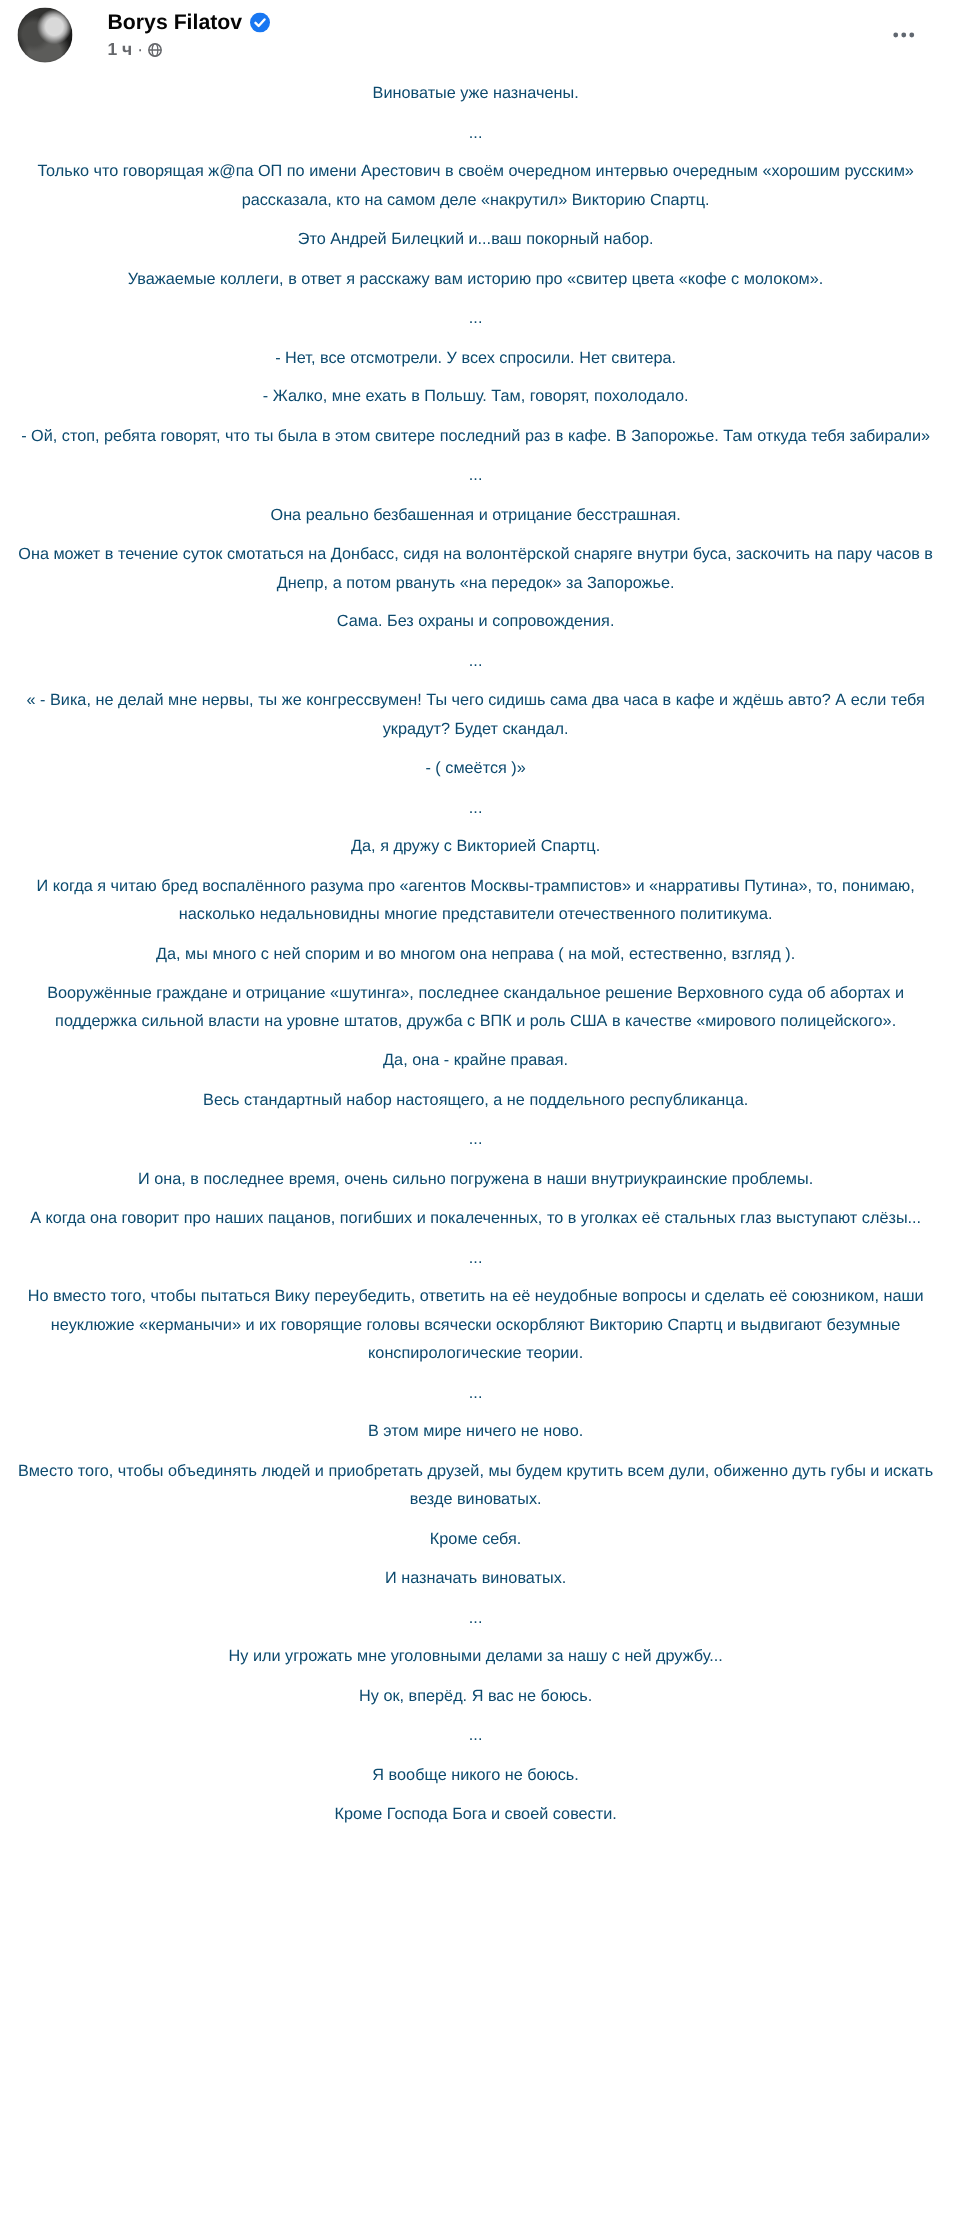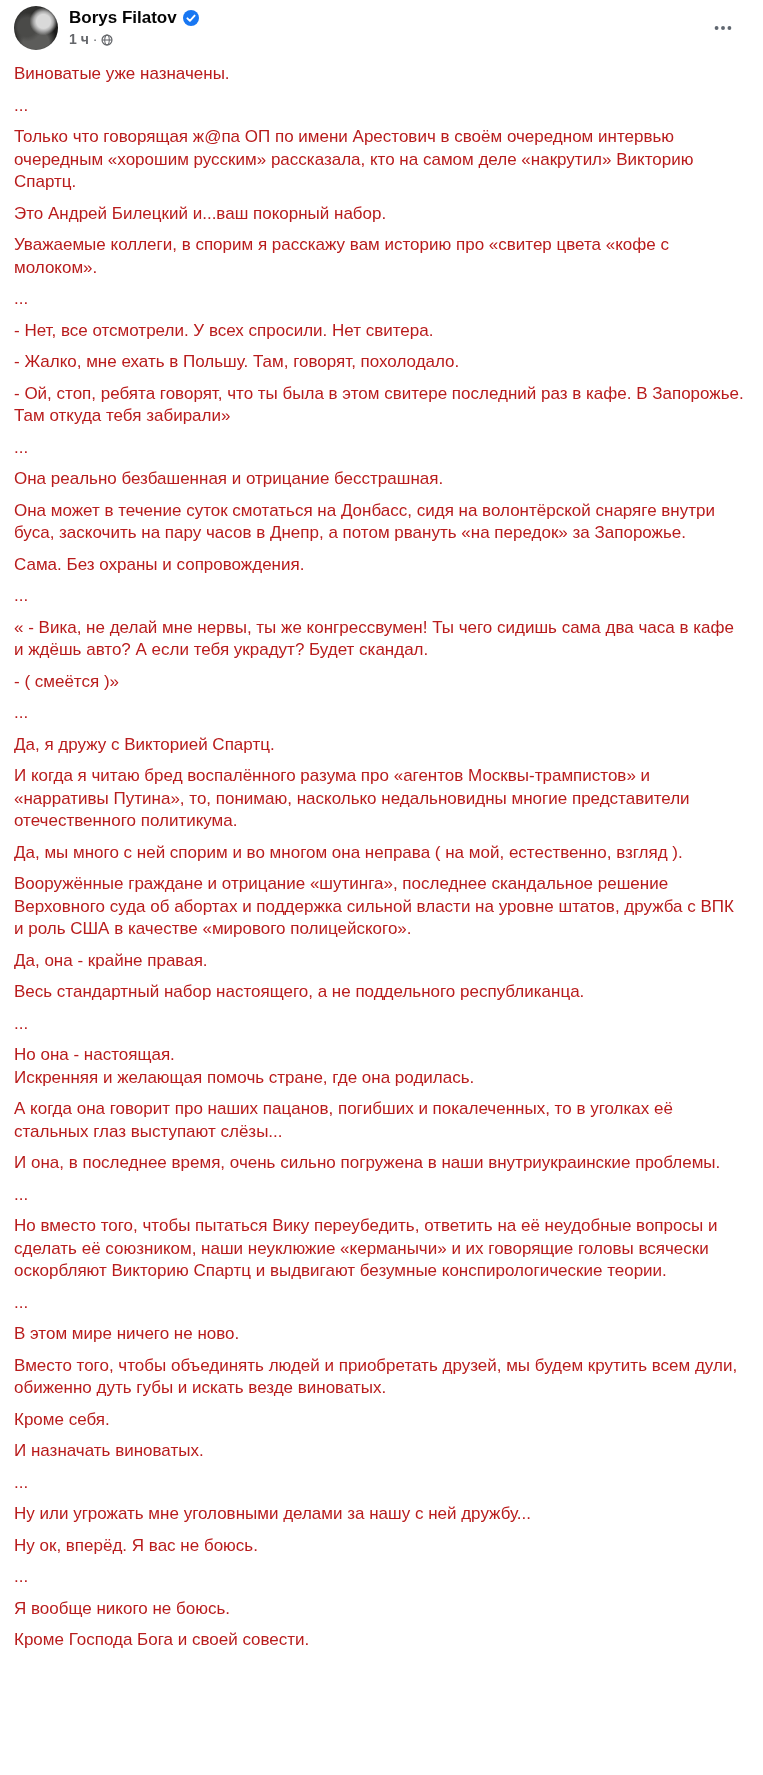--- a/index.html
+++ b/index.html
@@ -33,21 +33,21 @@
     border-radius: 50%;
     cursor: pointer;
     background:
       radial-gradient(circle at 67% 35%, #d9d9d9 0 17%, #a8a8a8 24%, rgba(60,60,60,0) 34%),
       radial-gradient(circle at 30% 48%, #4a4a48 0 24%, rgba(40,40,40,0) 38%),
       radial-gradient(circle at 50% 85%, #5c5c5a 0 30%, rgba(30,30,30,0) 50%),
       linear-gradient(140deg, #3c3c3a 0%, #242423 55%, #0e0e0e 100%);
     box-shadow: inset 0 0 0 1px rgba(0,0,0,.08);
   }
   .header-info {
-    margin-left: 11px;
+    margin-left: 28px;
     padding-top: 1px;
   }
   .author-row {
     display: flex;
     align-items: center;
     gap: 6px;
   }
   .author-name {
     font-size: 17px;
     font-weight: 700;
@@ -91,25 +91,26 @@
     align-items: center;
     justify-content: center;
     padding: 0;
   }
   
   .post-body {
     padding: 13px 16px 6px 14px;
   }
   .post-body p {
     margin: 0 0 9px 0;
-    font-size: 17px;
+    font-size: 13px;
     line-height: 22.5px;
-    color: #b91c1c;
+    color: #0c4a6e;
     white-space: pre-line;
     overflow-wrap: break-word;
+    text-align: center;
   }
   .post-body p:last-child { margin-bottom: 0; }
 </style>
 </head>
 <body>
 
 <div class="post">
 
   <div class="post-header">
     <div class="avatar"></div>
@@ -147,44 +148,42 @@
         </svg>
       </span>
     </button>
   </div>
 
   <div class="post-body">
       <p>Виноватые уже назначены.</p>
       <p>...</p>
       <p>Только что говорящая ж@па ОП по имени Арестович в своём очередном интервью очередным «хорошим русским» рассказала, кто на самом деле «накрутил» Викторию Спартц.</p>
       <p>Это Андрей Билецкий и...ваш покорный набор.</p>
-      <p>Уважаемые коллеги, в спорим я расскажу вам историю про «свитер цвета «кофе с молоком».</p>
+      <p>Уважаемые коллеги, в ответ я расскажу вам историю про «свитер цвета «кофе с молоком».</p>
       <p>...</p>
       <p>- Нет, все отсмотрели. У всех спросили. Нет свитера.</p>
       <p>- Жалко, мне ехать в Польшу. Там, говорят, похолодало.</p>
       <p>- Ой, стоп, ребята говорят, что ты была в этом свитере последний раз в кафе. В Запорожье. Там откуда тебя забирали»</p>
       <p>...</p>
       <p>Она реально безбашенная и отрицание бесстрашная.</p>
       <p>Она может в течение суток смотаться на Донбасс, сидя на волонтёрской снаряге внутри буса, заскочить на пару часов в Днепр, а потом рвануть «на передок» за Запорожье.</p>
       <p>Сама. Без охраны и сопровождения.</p>
       <p>...</p>
       <p>« - Вика, не делай мне нервы, ты же конгрессвумен! Ты чего сидишь сама два часа в кафе и ждёшь авто? А если тебя украдут? Будет скандал.</p>
       <p>- ( смеётся )»</p>
       <p>...</p>
       <p>Да, я дружу с Викторией Спартц.</p>
       <p>И когда я читаю бред воспалённого разума про «агентов Москвы-трампистов» и «нарративы Путина», то, понимаю, насколько недальновидны многие представители отечественного политикума.</p>
       <p>Да, мы много с ней спорим и во многом она неправа ( на мой, естественно, взгляд ).</p>
       <p>Вооружённые граждане и отрицание «шутинга», последнее скандальное решение Верховного суда об абортах и поддержка сильной власти на уровне штатов, дружба с ВПК и роль США в качестве «мирового полицейского».</p>
       <p>Да, она - крайне правая.</p>
       <p>Весь стандартный набор настоящего, а не поддельного республиканца.</p>
       <p>...</p>
-      <p>Но она - настоящая.
-Искренняя и желающая помочь стране, где она родилась.</p>
+      <p>И она, в последнее время, очень сильно погружена в наши внутриукраинские проблемы.</p>
       <p>А когда она говорит про наших пацанов, погибших и покалеченных, то в уголках её стальных глаз выступают слёзы...</p>
-      <p>И она, в последнее время, очень сильно погружена в наши внутриукраинские проблемы.</p>
       <p>...</p>
       <p>Но вместо того, чтобы пытаться Вику переубедить, ответить на её неудобные вопросы и сделать её союзником, наши неуклюжие «керманычи» и их говорящие головы всячески оскорбляют Викторию Спартц и выдвигают безумные конспирологические теории.</p>
       <p>...</p>
       <p>В этом мире ничего не ново.</p>
       <p>Вместо того, чтобы объединять людей и приобретать друзей, мы будем крутить всем дули, обиженно дуть губы и искать везде виноватых.</p>
       <p>Кроме себя.</p>
       <p>И назначать виноватых.</p>
       <p>...</p>
       <p>Ну или угрожать мне уголовными делами за нашу с ней дружбу...</p>
       <p>Ну ок, вперёд. Я вас не боюсь.</p>

